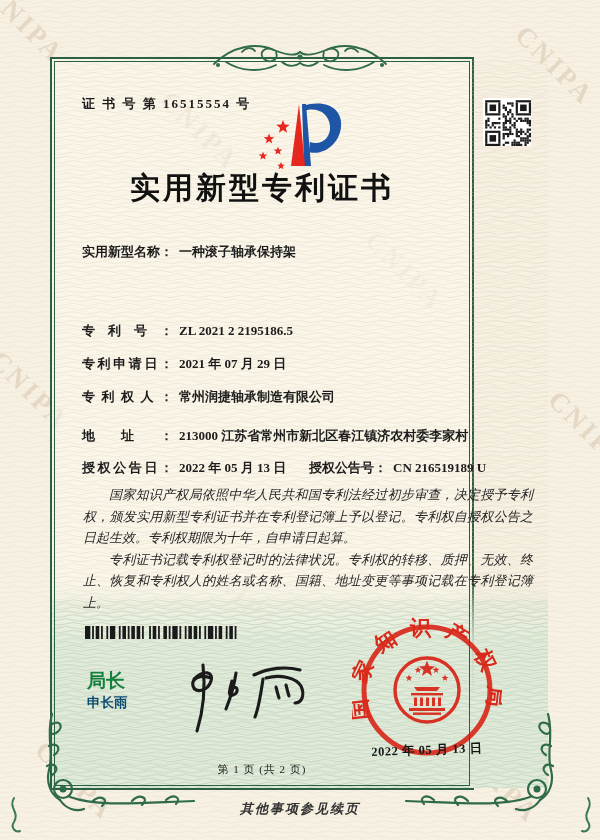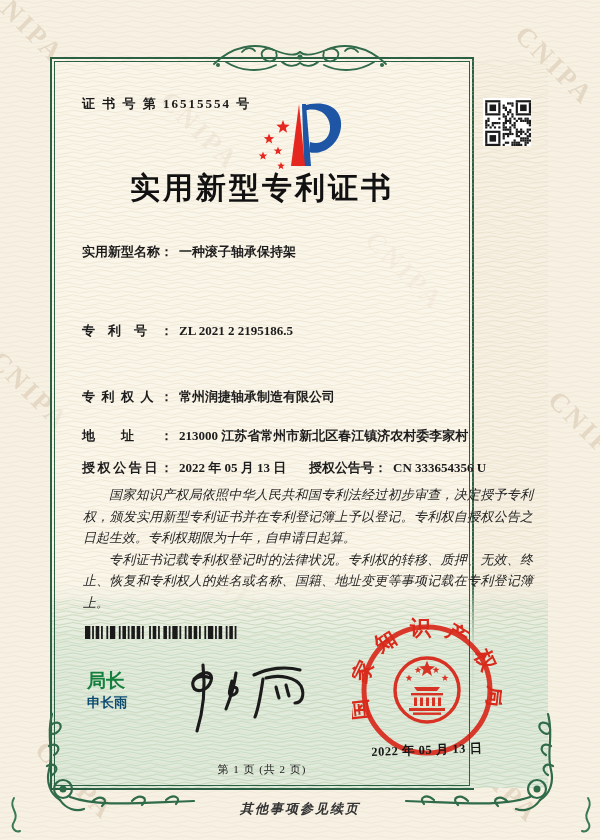--- a/index.html
+++ b/index.html
@@ -266,30 +266,33 @@
   </svg>
 
   <div class="abs fcontent title">实用新型专利证书</div>
 
   <div class="abs fcontent field-row r1">
     <span class="flabel">实用新型名称：</span><span class="fvalue">一种滚子轴承保持架</span>
   </div>
   <div class="abs fcontent field-row r3">
     <span class="flabel">专利号：</span><span class="fvalue">ZL 2021 2 2195186.5</span>
   </div>
+  <div class="abs fcontent field-row r4">
+    <span class="flabel">专利申请日：</span><span class="fvalue">2021 年 07 月 29 日</span>
+  </div>
   <div class="abs fcontent field-row r5">
     <span class="flabel">专利权人：</span><span class="fvalue">常州润捷轴承制造有限公司</span>
   </div>
   <div class="abs fcontent field-row r6">
     <span class="flabel">地址：</span><span class="fvalue">213000 江苏省常州市新北区春江镇济农村委李家村</span>
   </div>
   <div class="abs fcontent field-row r7">
     <span class="flabel">授权公告日：</span><span class="fvalue">2022 年 05 月 13 日</span>
     <span class="grant-right">
-      <span>授权公告号：</span><span class="fvalue">CN 333654356 U</span>
+      <span>授权公告号：</span><span class="fvalue">CN 216519189 U</span>
     </span>
   </div>
 
   <div class="abs fcontent paras">
     <p>国家知识产权局依照中华人民共和国专利法经过初步审查，决定授予专利权，颁发实用新型专利证书并在专利登记簿上予以登记。专利权自授权公告之日起生效。专利权期限为十年，自申请日起算。</p>
     <p>专利证书记载专利权登记时的法律状况。专利权的转移、质押、无效、终止、恢复和专利权人的姓名或名称、国籍、地址变更等事项记载在专利登记簿上。</p>
   </div>
 
   <svg class="abs fcontent barcode" width="155" height="13" id="barcode">
       <rect x="0.00" y="0" width="5.34" height="13" fill="#1a1a1a"></rect>

